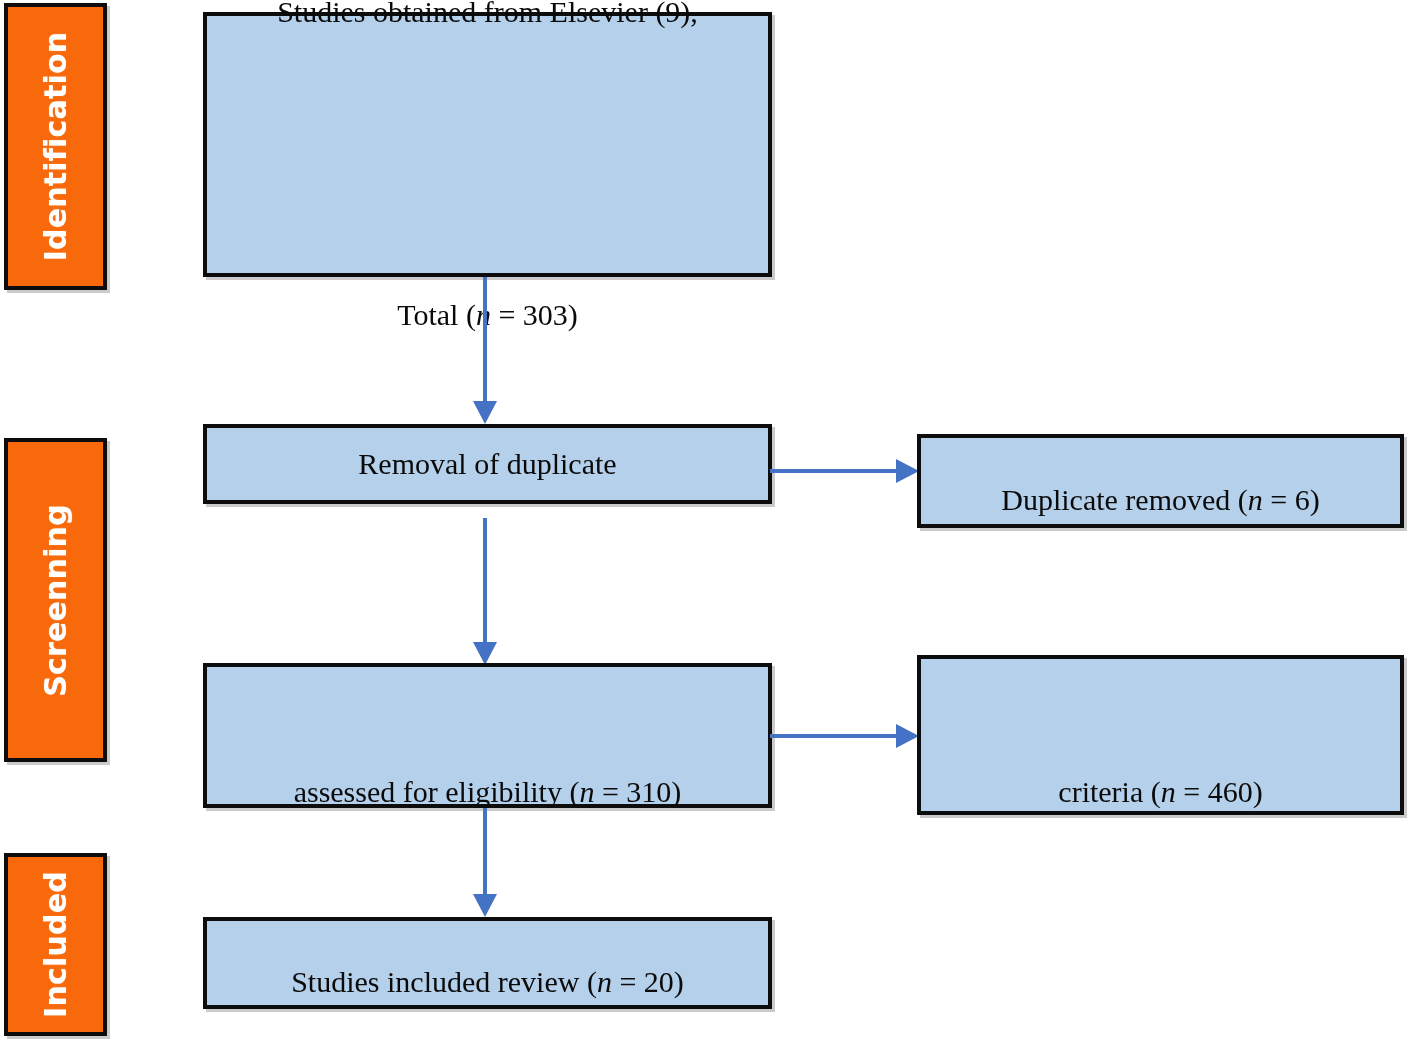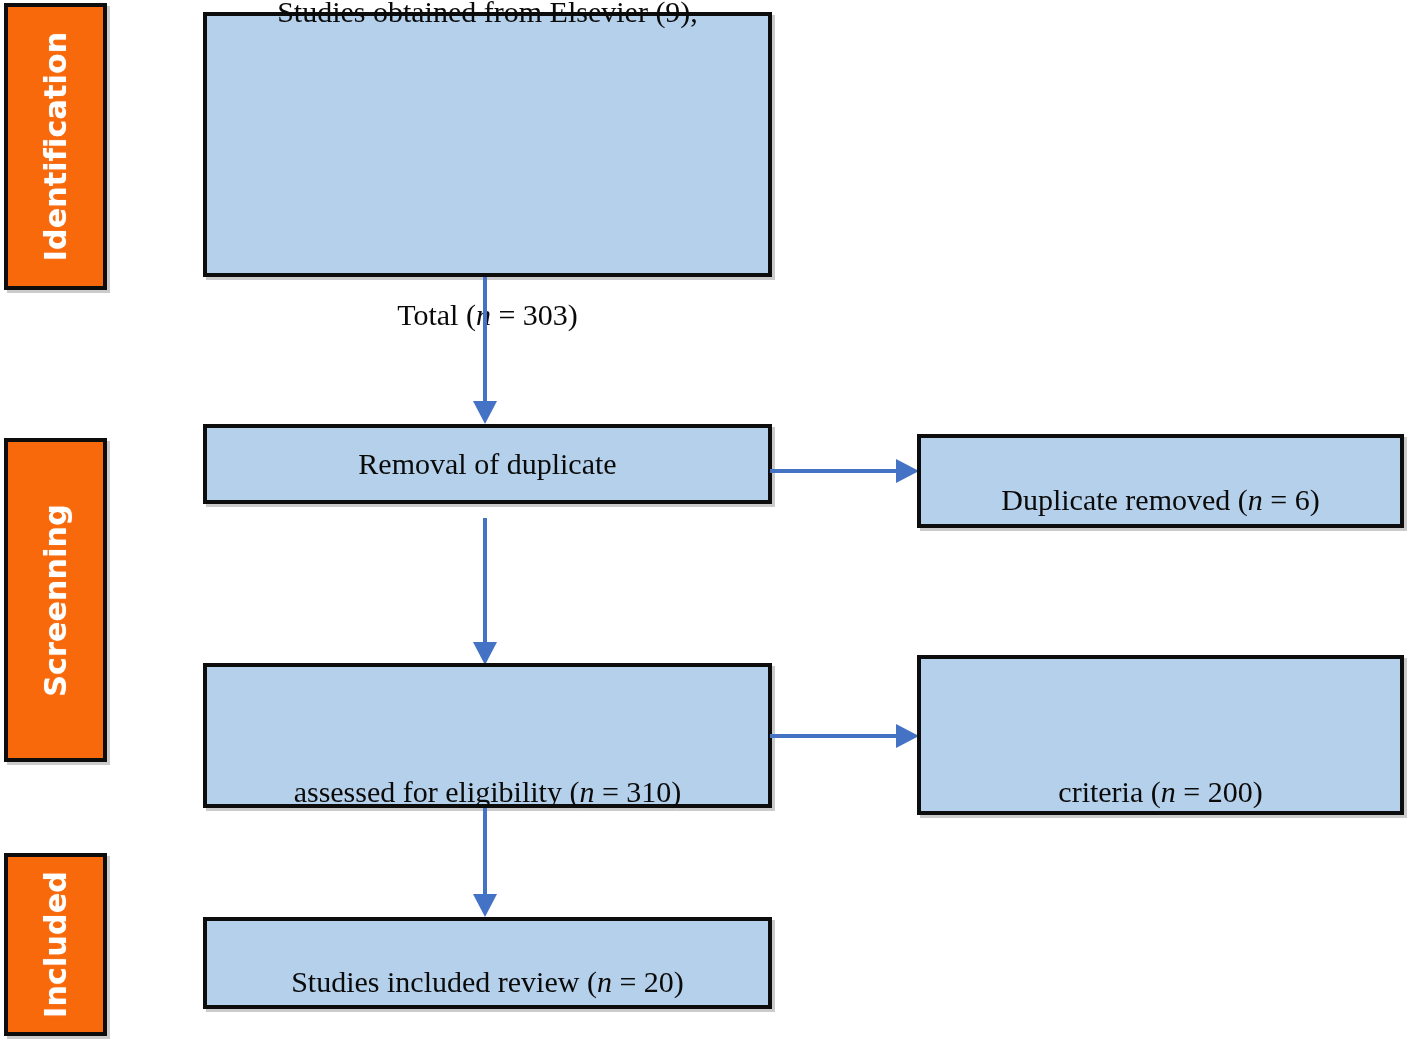--- a/index.html
+++ b/index.html
@@ -129,21 +129,21 @@
   </div>
 
   <svg class="connector" style="left:770px; top:721px; width:150px; height:30px;" viewBox="0 0 150 30">
     <line x1="0" y1="15" x2="133" y2="15" stroke="#4472C4" stroke-width="4"></line>
     <polygon points="149,15 126,3 126,27" fill="#4472C4"></polygon>
   </svg>
 
   <div class="node" style="left:917px; top:655px; width:487px; height:160px;">
     <div class="node-text">
       <br>
-      <span>criteria (</span><i>n</i><span> = 200)</span>
+      <span>criteria (</span><i>n</i><span> = 460)</span>
     </div>
   </div>
 
   <svg class="connector" style="left:470px; top:808px; width:30px; height:110px;" viewBox="0 0 30 110">
     <line x1="15" y1="0" x2="15" y2="94" stroke="#4472C4" stroke-width="4"></line>
     <polygon points="15,109 3,86 27,86" fill="#4472C4"></polygon>
   </svg>
 
   <div class="node" style="left:203px; top:917px; width:569px; height:92px;">
     <div class="node-text">

